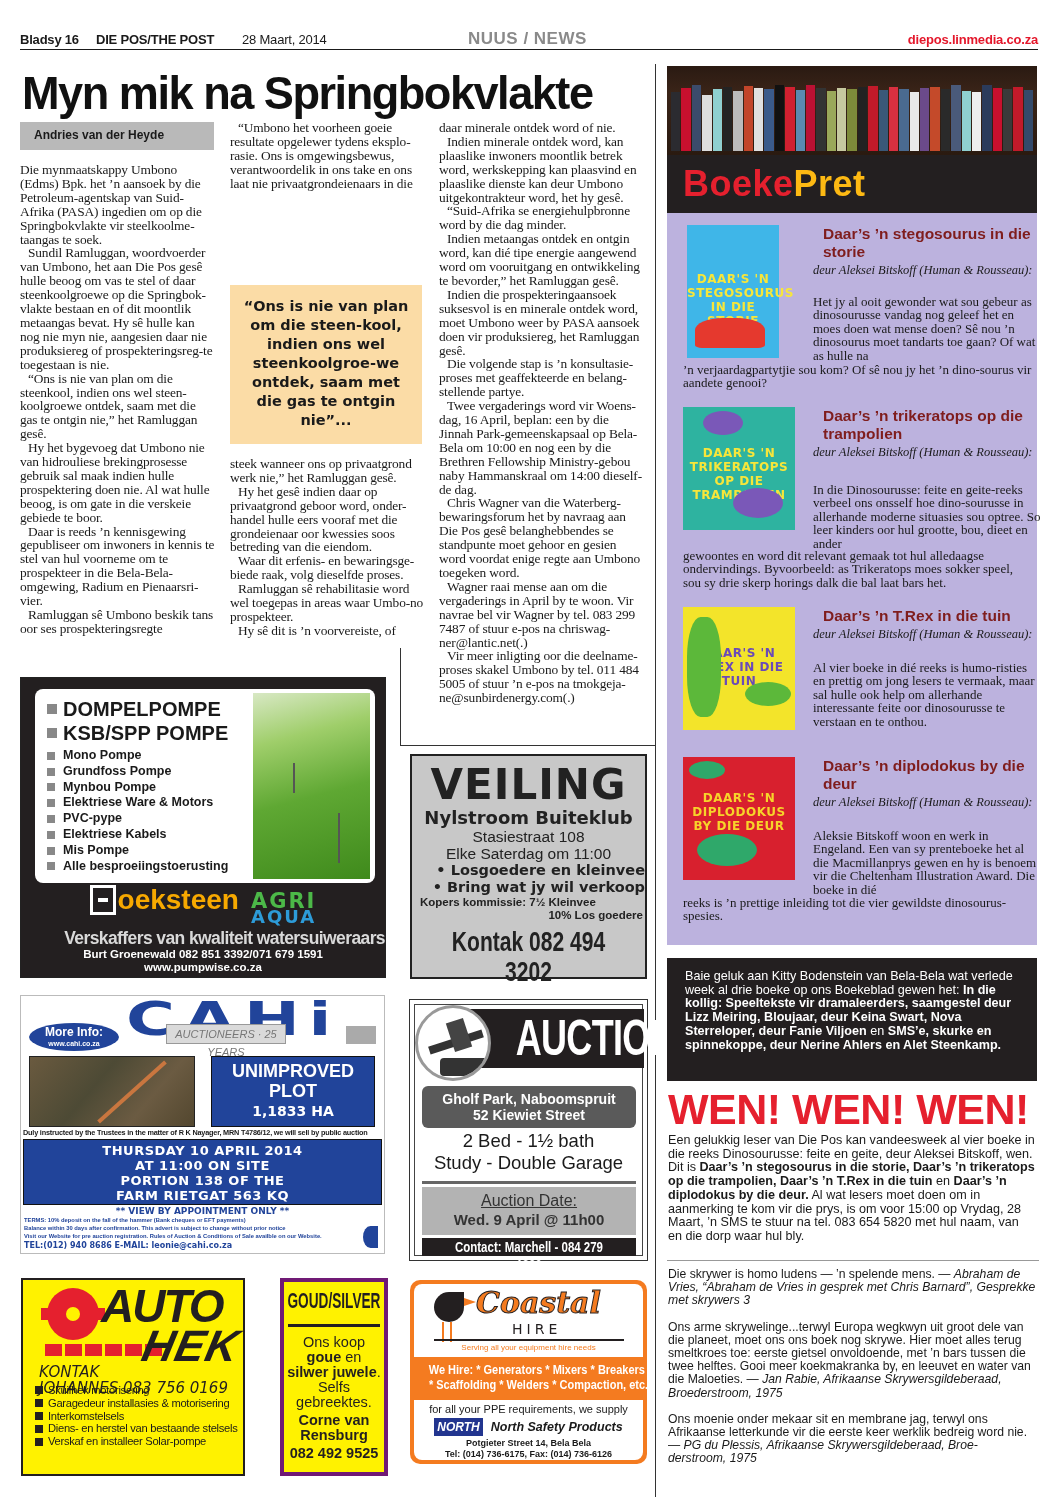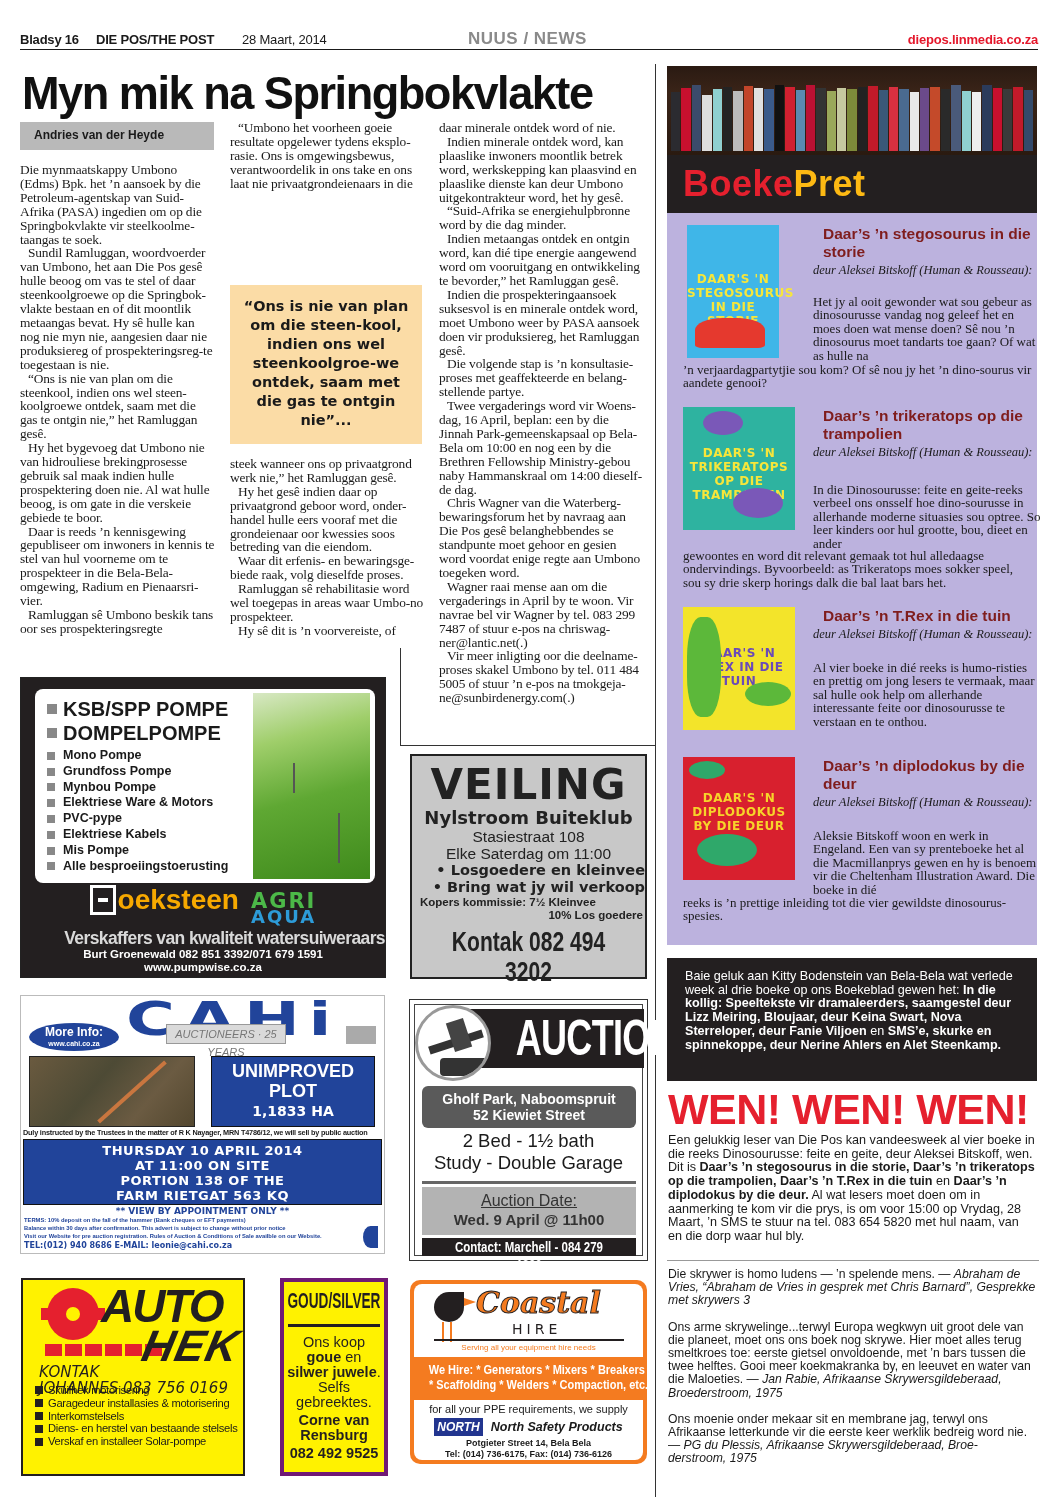--- a/index.html
+++ b/index.html
@@ -189,25 +189,25 @@
   <p>Wagner raai mense aan om die vergaderings in April by te woon. Vir navrae bel vir Wagner by tel. 083 299 7487 of stuur e-pos na chriswag-ner@lantic.net(.)</p>
   <p>Vir meer inligting oor die deelname-proses skakel Umbono by tel. 011 484 5005 of stuur ’n e-pos na tmokgeja-ne@sunbirdenergy.com(.)</p>
 </div>
 <div class="abs colbox"></div>
 
 <div class="abs ad-pomp">
   <div class="inner">
     <div style="height:8px"></div>
     <div class="big">
         <span class="sq" style="width:10px;height:10px"></span>
-        <span>KSB/SPP POMPE</span>
+        <span>DOMPELPOMPE</span>
       </div>
     <div class="big">
         <span class="sq" style="width:10px;height:10px"></span>
-        <span>DOMPELPOMPE</span>
+        <span>KSB/SPP POMPE</span>
       </div>
     <div style="height:3px"></div>
     <div class="sm">
         <span class="sq" style="width:8px;height:8px"></span>
         <span>Mono Pompe</span>
       </div>
     <div class="sm">
         <span class="sq" style="width:8px;height:8px"></span>
         <span>Grundfoss Pompe</span>
       </div>

